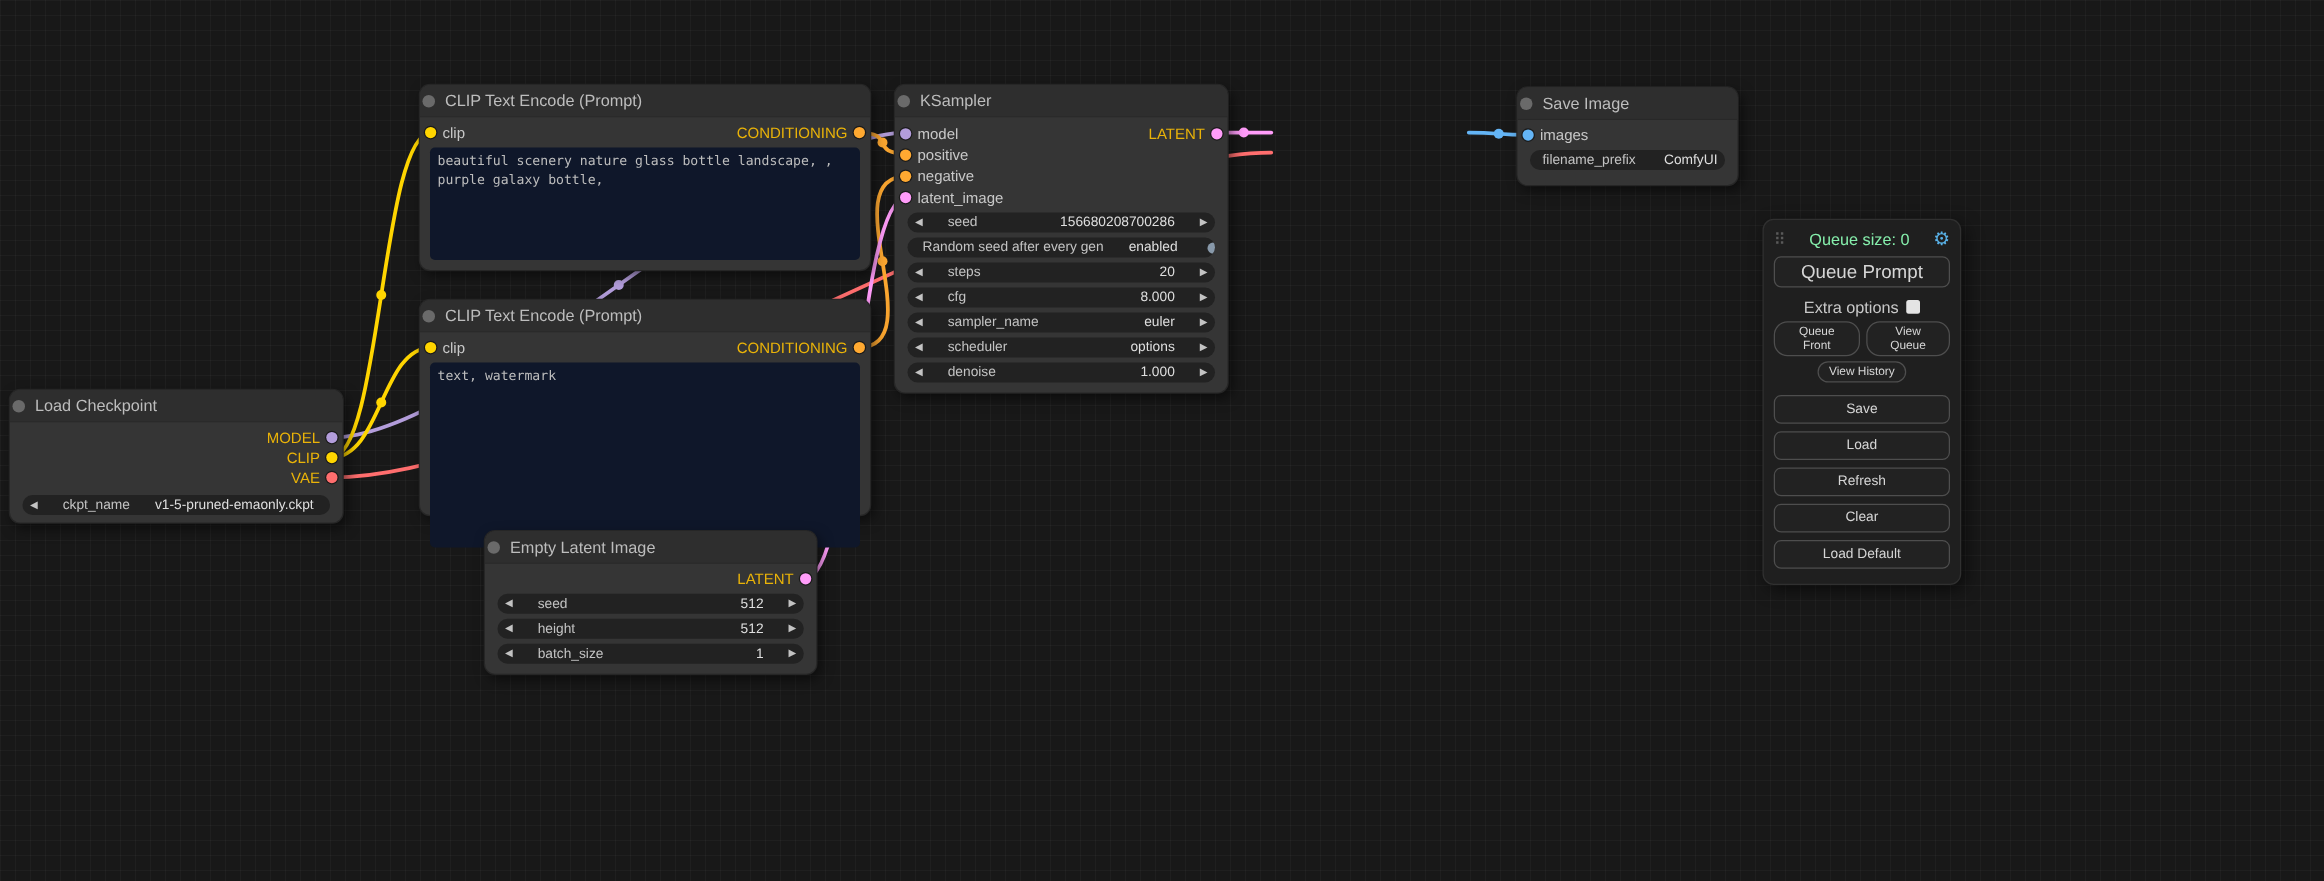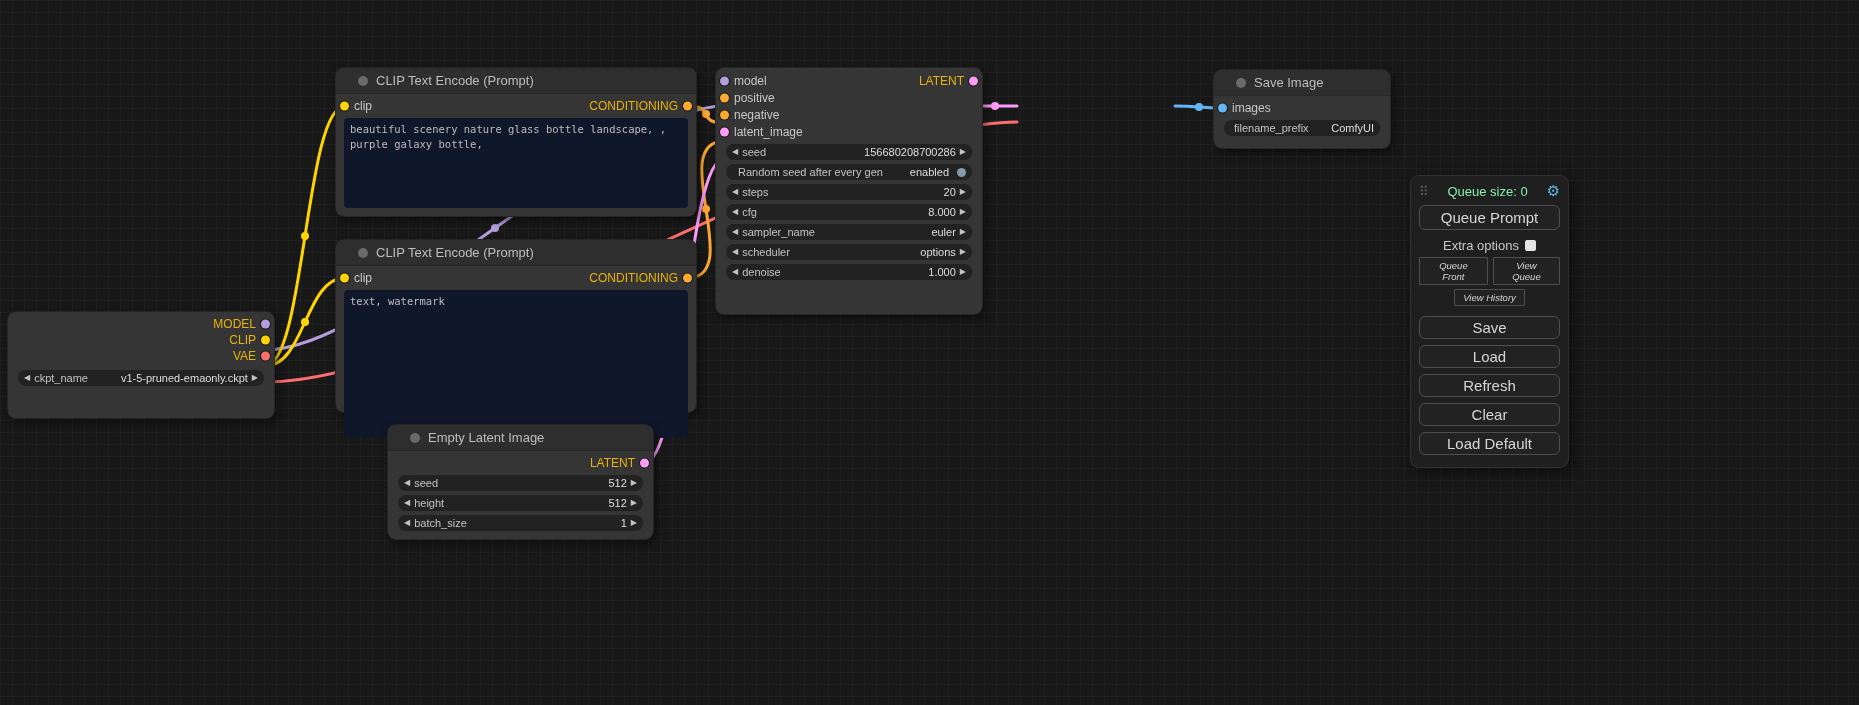--- a/index.html
+++ b/index.html
@@ -24,42 +24,42 @@
   .w-image{stroke:var(--c-image);}   .f-image{fill:var(--c-image);}
   
   .node{
     position:absolute;z-index:1;background:#353535;border-radius:8px;
     box-shadow:0 0 0 1px #262626, 3px 4px 10px rgba(0,0,0,.55);
     color:#c8c8c8;font-size:12px;
   }
   .node-title{
     height:26px;background:#2e2e2e;border-radius:8px 8px 0 0;
     border-bottom:1px solid #282828;
-    display:flex;align-items:center;padding:0 22px;
+    display:flex;align-items:center;padding:0 2px;
     font-size:13px;color:#bdbdbd;white-space:nowrap;
   }
   .title-dot{width:10px;height:10px;border-radius:50%;background:#6a6a6a;margin-right:8px;flex:none;}
   .slots{margin-top:4px;}
   .slot-row{position:relative;height:16px;display:flex;align-items:center;font-size:12px;}
   .slot-row.h17{height:17px;}
   .slot-dot{
     position:absolute;top:50%;transform:translateY(-50%);
     width:9px;height:9px;border-radius:50%;
     box-shadow:0 0 0 1px rgba(0,0,0,.5);
   }
   .slot-dot.in{left:4px;} .slot-dot.out{right:4px;}
   .d-model{background:var(--c-model);} .d-clip{background:var(--c-clip);}
   .d-vae{background:var(--c-vae);} .d-conditioning{background:var(--c-conditioning);}
   .d-latent{background:var(--c-latent);} .d-image{background:var(--c-image);}
   .in-label{margin-left:18px;color:#c8c8c8;}
   .out-label{margin-left:auto;margin-right:18px;color:#eab308;}
   
   .widget{
     height:16px;margin:4px 10px 0;background:#222;border-radius:8px;
-    display:flex;align-items:center;padding:0 6px;gap:4px;
+    display:flex;align-items:center;padding:0 6px;gap:20px;
     font-size:11px;white-space:nowrap;overflow:hidden;
   }
   .widget .arrow{font-size:8px;color:#c3c3c3;line-height:1;flex:none;}
   .w-name{color:#c3c3c3;}
   .w-value{margin-left:auto;color:#dfdfdf;}
   .toggle-dot{width:9px;height:9px;border-radius:50%;background:var(--c-toggle);margin-left:4px;flex:none;}
   .prompt-text{
     margin:4px 8px 0;background:#0f172a;border-radius:4px;padding:4px 6px;
     font-family:"DejaVu Sans Mono",monospace;font-size:10.5px;line-height:1.4;
     color:#bdbdbd;white-space:pre-wrap;overflow:hidden;
@@ -72,26 +72,26 @@
     padding:4px 8px 12px;color:#c8c8c8;
   }
   .menu-header{display:flex;align-items:center;height:22px;}
   .drag-handle{color:#5a5a5a;font-size:13px;cursor:move;flex:none;}
   .queue-size{flex:1;text-align:center;font-size:13px;color:#86efac;}
   .gear-icon{color:var(--c-gear);font-size:15px;cursor:pointer;flex:none;}
   .btn{
     display:block;background:#222;border:1px solid #4e4e4e;color:#d6d6d6;
     border-radius:6px;font-family:inherit;cursor:pointer;text-align:center;
   }
-  .btn.big{width:100%;height:23px;font-size:15px;margin-top:6px;line-height:1;}
+  .btn.big{width:100%;height:23px;font-size:11px;margin-top:6px;line-height:1;}
   .btn.queue-prompt{height:25px;font-size:15px;margin-top:3px;}
   .extra-row{display:flex;align-items:center;justify-content:center;gap:6px;margin-top:8px;font-size:13px;color:#c8c8c8;}
   .checkbox{width:11px;height:11px;background:#e4e4e4;border-radius:2px;display:inline-block;cursor:pointer;}
   .small-row{display:flex;justify-content:center;gap:5px;margin-top:4px;}
-  .btn.small{display:inline-block;font-size:9.5px;padding:2px 8px;border-radius:1px;font-style:italic;}
+  .btn.small{display:inline-block;font-size:9.5px;padding:2px 8px;border-radius:11px;}
   .big-group{margin-top:10px;}
 </style>
 </head>
 <body>
 
 <div id="canvas">
 
   <svg id="links" width="1859" height="705" viewBox="0 0 1859 705">
     <path class="w-model" d="M265,350 C381,350 609,106 725,106"></path>
     <path class="w-clip" d="M265,366 C305,366 305,106 345,106"></path>
@@ -107,20 +107,24 @@
     <circle class="f-clip" cx="305" cy="322" r="4"></circle>
     <circle class="f-vae" cx="641" cy="252" r="4"></circle>
     <circle class="f-conditioning" cx="706" cy="114" r="4"></circle>
     <circle class="f-conditioning" cx="706" cy="209" r="4"></circle>
     <circle class="f-latent" cx="685" cy="310" r="4"></circle>
     <circle class="f-latent" cx="995" cy="106" r="4"></circle>
     <circle class="f-image" cx="1199" cy="107" r="4"></circle>
   </svg>
 
   <div class="node" style="left:8px;top:312px;width:266px;height:106px">
+    <div class="node-title">
+      <span class="title-dot"></span>
+      <span>Load Checkpoint</span>
+    </div>
     <div class="slots">
       <div class="slot-row">
         <span class="out-label">MODEL</span>
         <span class="slot-dot out d-model"></span>
       </div>
       <div class="slot-row">
         <span class="out-label">CLIP</span>
         <span class="slot-dot out d-clip"></span>
       </div>
       <div class="slot-row">
@@ -162,20 +166,24 @@
         <span class="slot-dot in d-clip"></span>
         <span class="in-label">clip</span>
         <span class="out-label">CONDITIONING</span>
         <span class="slot-dot out d-conditioning"></span>
       </div>
     </div>
     <div class="prompt-text" style="height:148px">text, watermark</div>
   </div>
 
   <div class="node" style="left:716px;top:68px;width:266px;height:246px">
+    <div class="node-title">
+      <span class="title-dot"></span>
+      <span>KSampler</span>
+    </div>
     <div class="slots">
       <div class="slot-row h17">
         <span class="slot-dot in d-model"></span>
         <span class="in-label">model</span>
         <span class="out-label">LATENT</span>
         <span class="slot-dot out d-latent"></span>
       </div>
       <div class="slot-row h17">
         <span class="slot-dot in d-conditioning"></span>
         <span class="in-label">positive</span>

